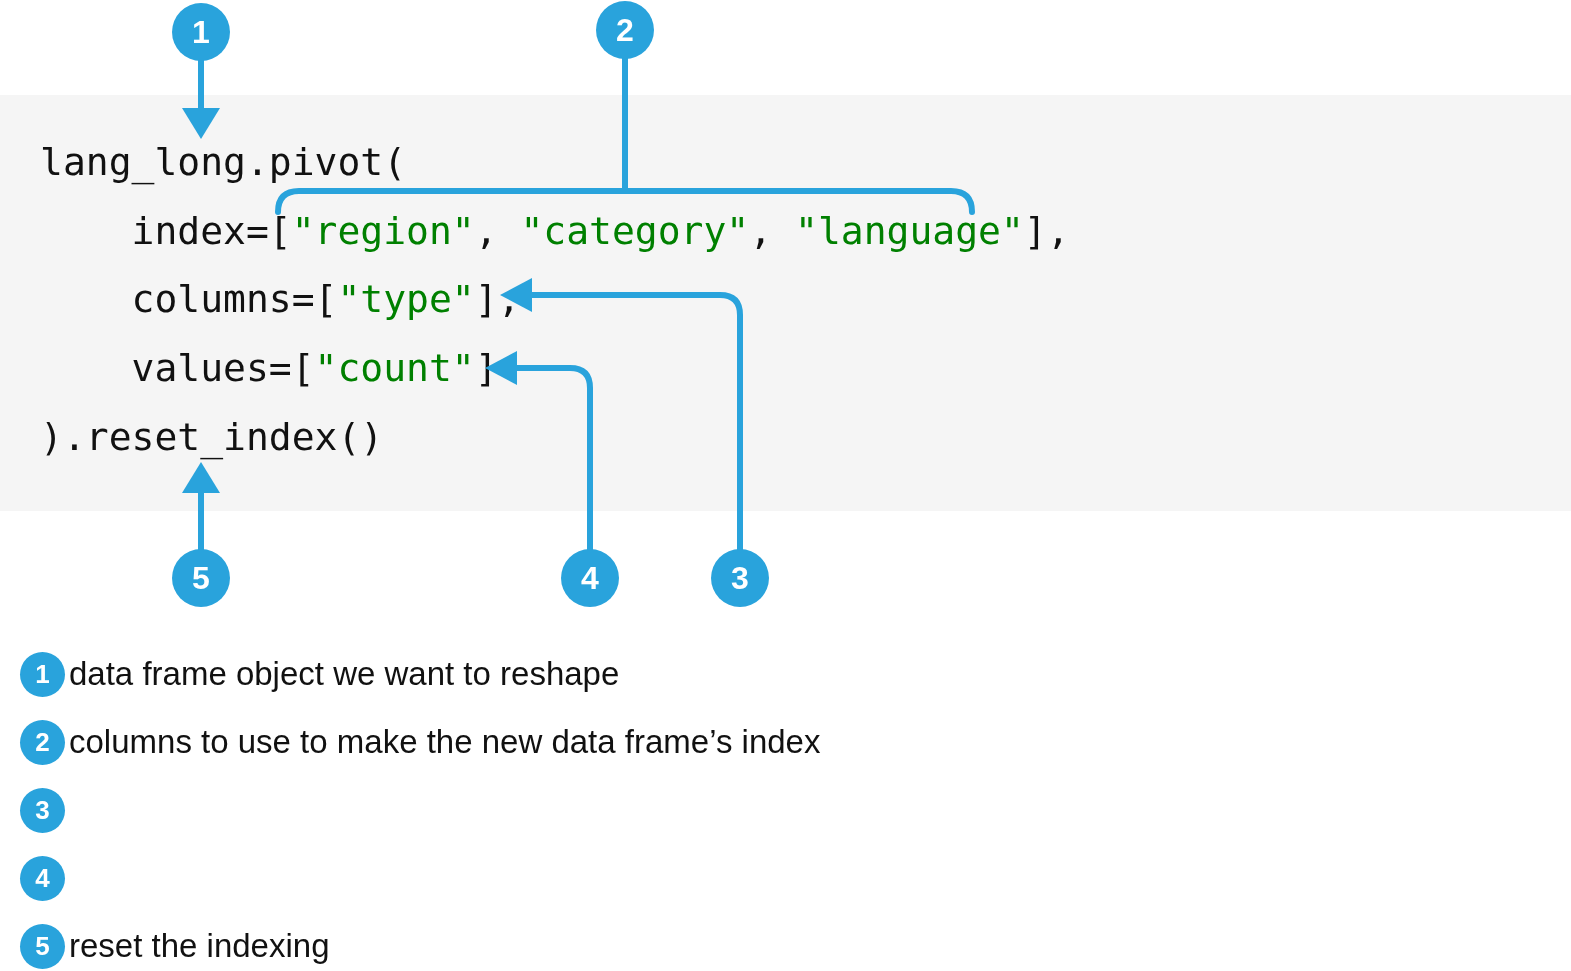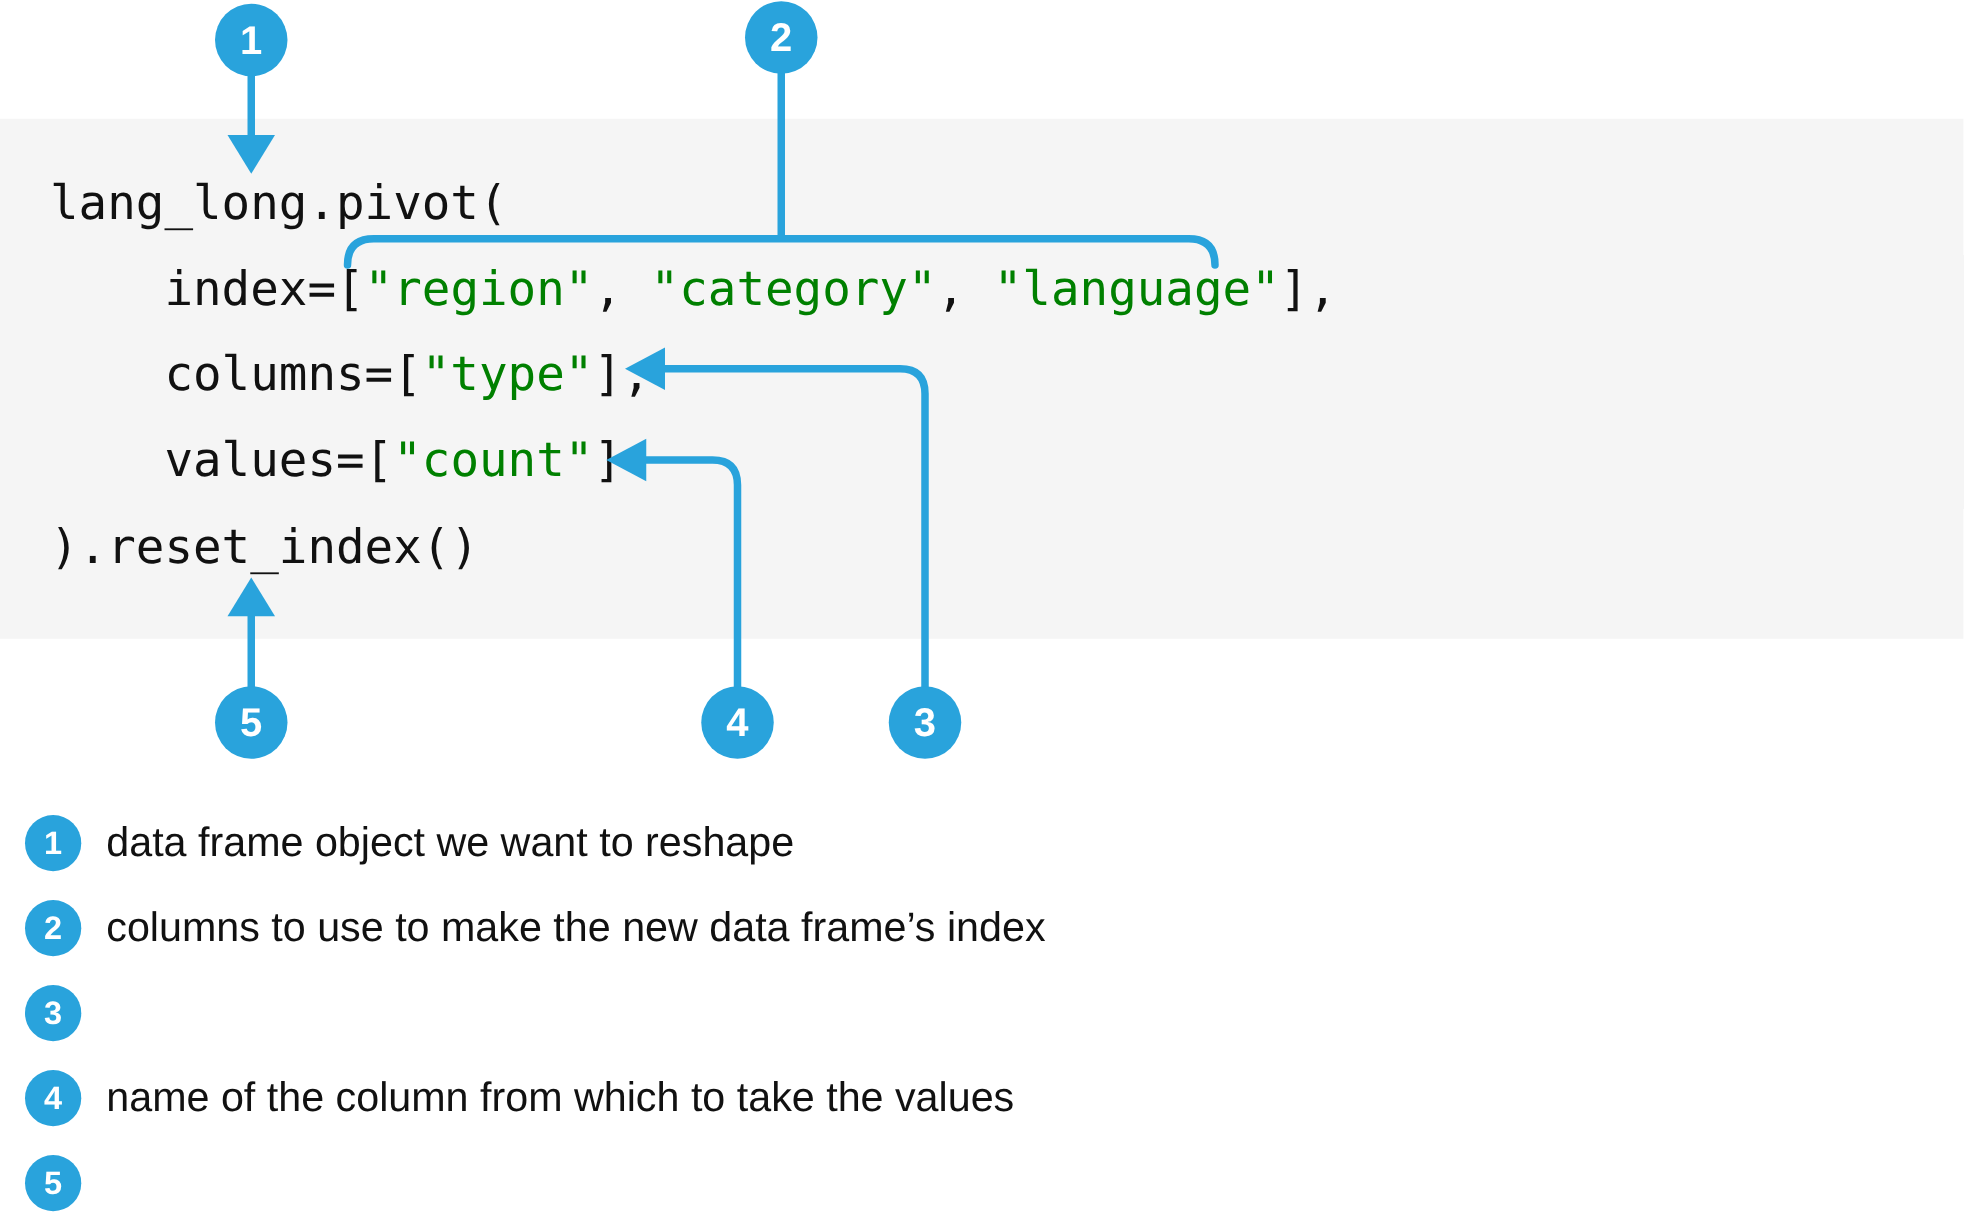--- a/index.html
+++ b/index.html
@@ -87,21 +87,21 @@
     background: #29a3dc;
     color: #ffffff;
     font-size: 26px;
     font-weight: bold;
     display: flex;
     align-items: center;
     justify-content: center;
     font-family: "Liberation Sans", sans-serif;
   }
   .legend-text {
-    margin-left: 20px;
+    margin-left: 4px;
     font-size: 33px;
     color: #111111;
     font-family: "Liberation Sans", sans-serif;
     white-space: nowrap;
   }
 </style>
 </head>
 <body>
 
 <div id="page">
@@ -156,20 +156,20 @@
       </div>
       <div class="legend-row">
         <div class="legend-badge">2</div>
         <div class="legend-text">columns to use to make the new data frame’s index</div>
       </div>
       <div class="legend-row">
         <div class="legend-badge">3</div>
       </div>
       <div class="legend-row">
         <div class="legend-badge">4</div>
-        <div class="legend-text">name of the column from which to take the values</div>
       </div>
       <div class="legend-row">
         <div class="legend-badge">5</div>
+        <div class="legend-text">reset the indexing</div>
       </div>
     </div>
 
 </div>
 
 </body></html>

